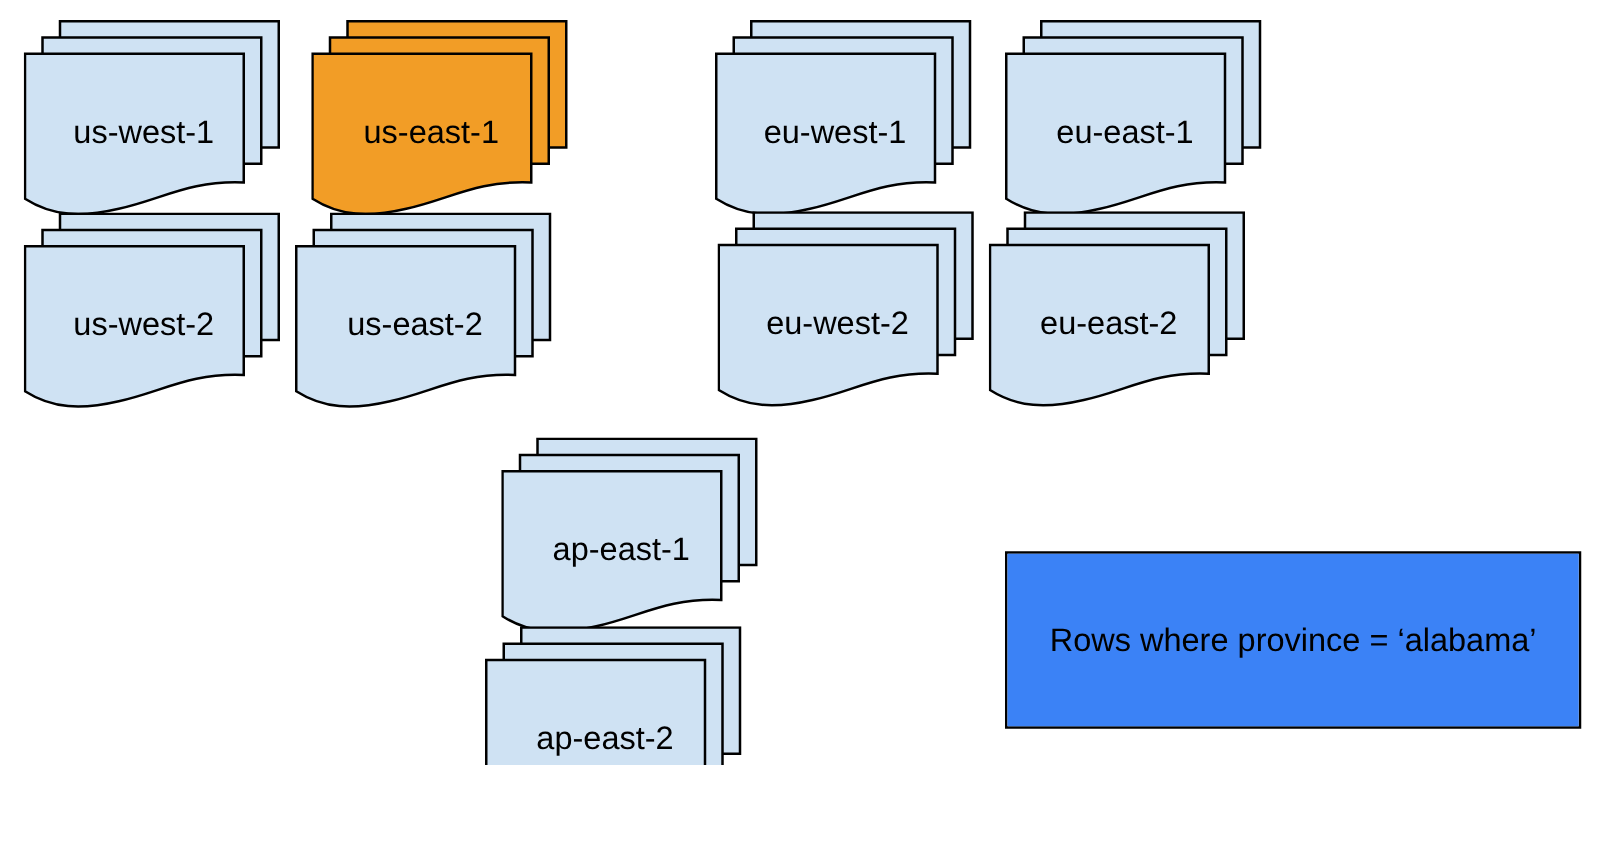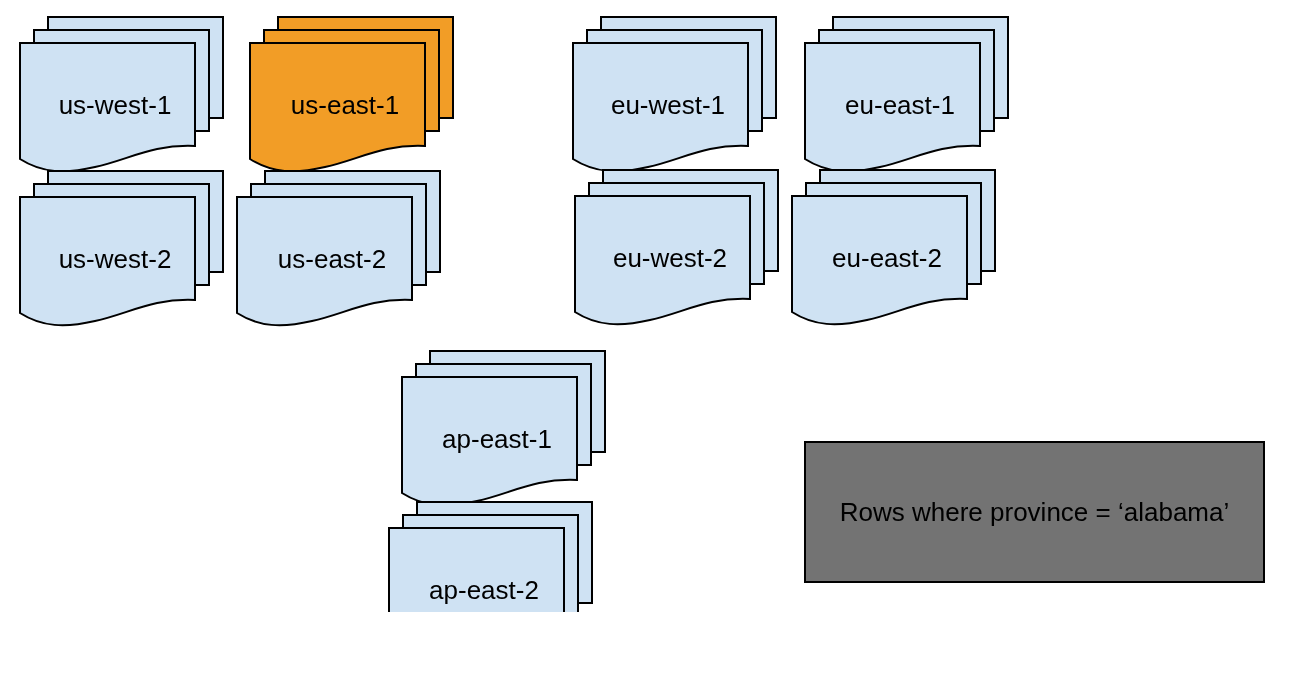--- a/index.html
+++ b/index.html
@@ -143,18 +143,18 @@
   <svg class="doc-stack st-ap-east-2" viewBox="0 0 206 164">
     <g fill="#cfe2f3">
       <rect x="29" y="1" width="175" height="101"></rect>
       <rect x="15" y="14" width="175" height="101"></rect>
       <path d="M1,27 L176,27 L176,130 C133,128 109,144 76,151 C46,158 23,157 1,143 Z"></path>
     </g>
     <text x="96" y="98">ap-east-2</text>
   </svg>
 
   <div class="legend">
-    <div class="legend-row" style="background-color: #737373;">
+    <div class="legend-row" style="background-color: #3b82f6;">
       <span>Rows where province = ‘alabama’</span>
     </div>
   </div>
 
 </div>
 
 </body></html>

